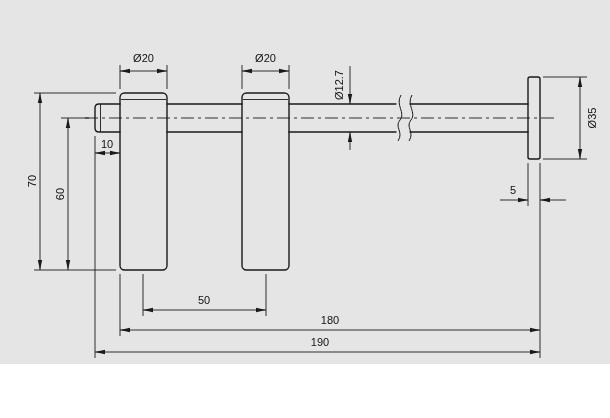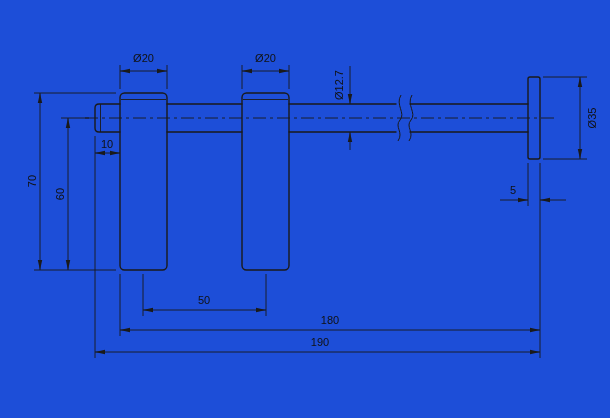--- a/index.html
+++ b/index.html
@@ -1,16 +1,16 @@
 <!DOCTYPE html>
 <html><head>
 <meta charset="utf-8">
 <style>
   html,body{margin:0;padding:0;background:#ffffff;}
-  .stage{width:610px;height:418px;position:relative;background:#1d4ed8;overflow:hidden;}
+  .stage{width:610px;height:364px;position:relative;background:#e5e5e5;overflow:hidden;}
   svg{display:block;}
   .edge{stroke:#1a1a1a;stroke-width:1.4;fill:none;stroke-linecap:round;}
   .thinline{stroke:#1a1a1a;stroke-width:0.9;fill:none;}
   .dim{stroke:#1a1a1a;stroke-width:0.9;fill:none;}
   .arrow{fill:#1a1a1a;stroke:none;}
   .center{stroke:#1a1a1a;stroke-width:0.9;fill:none;stroke-dasharray:13 4 3 4;}
   .brk{stroke:#1a1a1a;stroke-width:1;fill:none;}
   text.dimtext{font-family:"Liberation Sans",sans-serif;font-size:11px;fill:#111;text-anchor:middle;}
 </style>
 </head>

